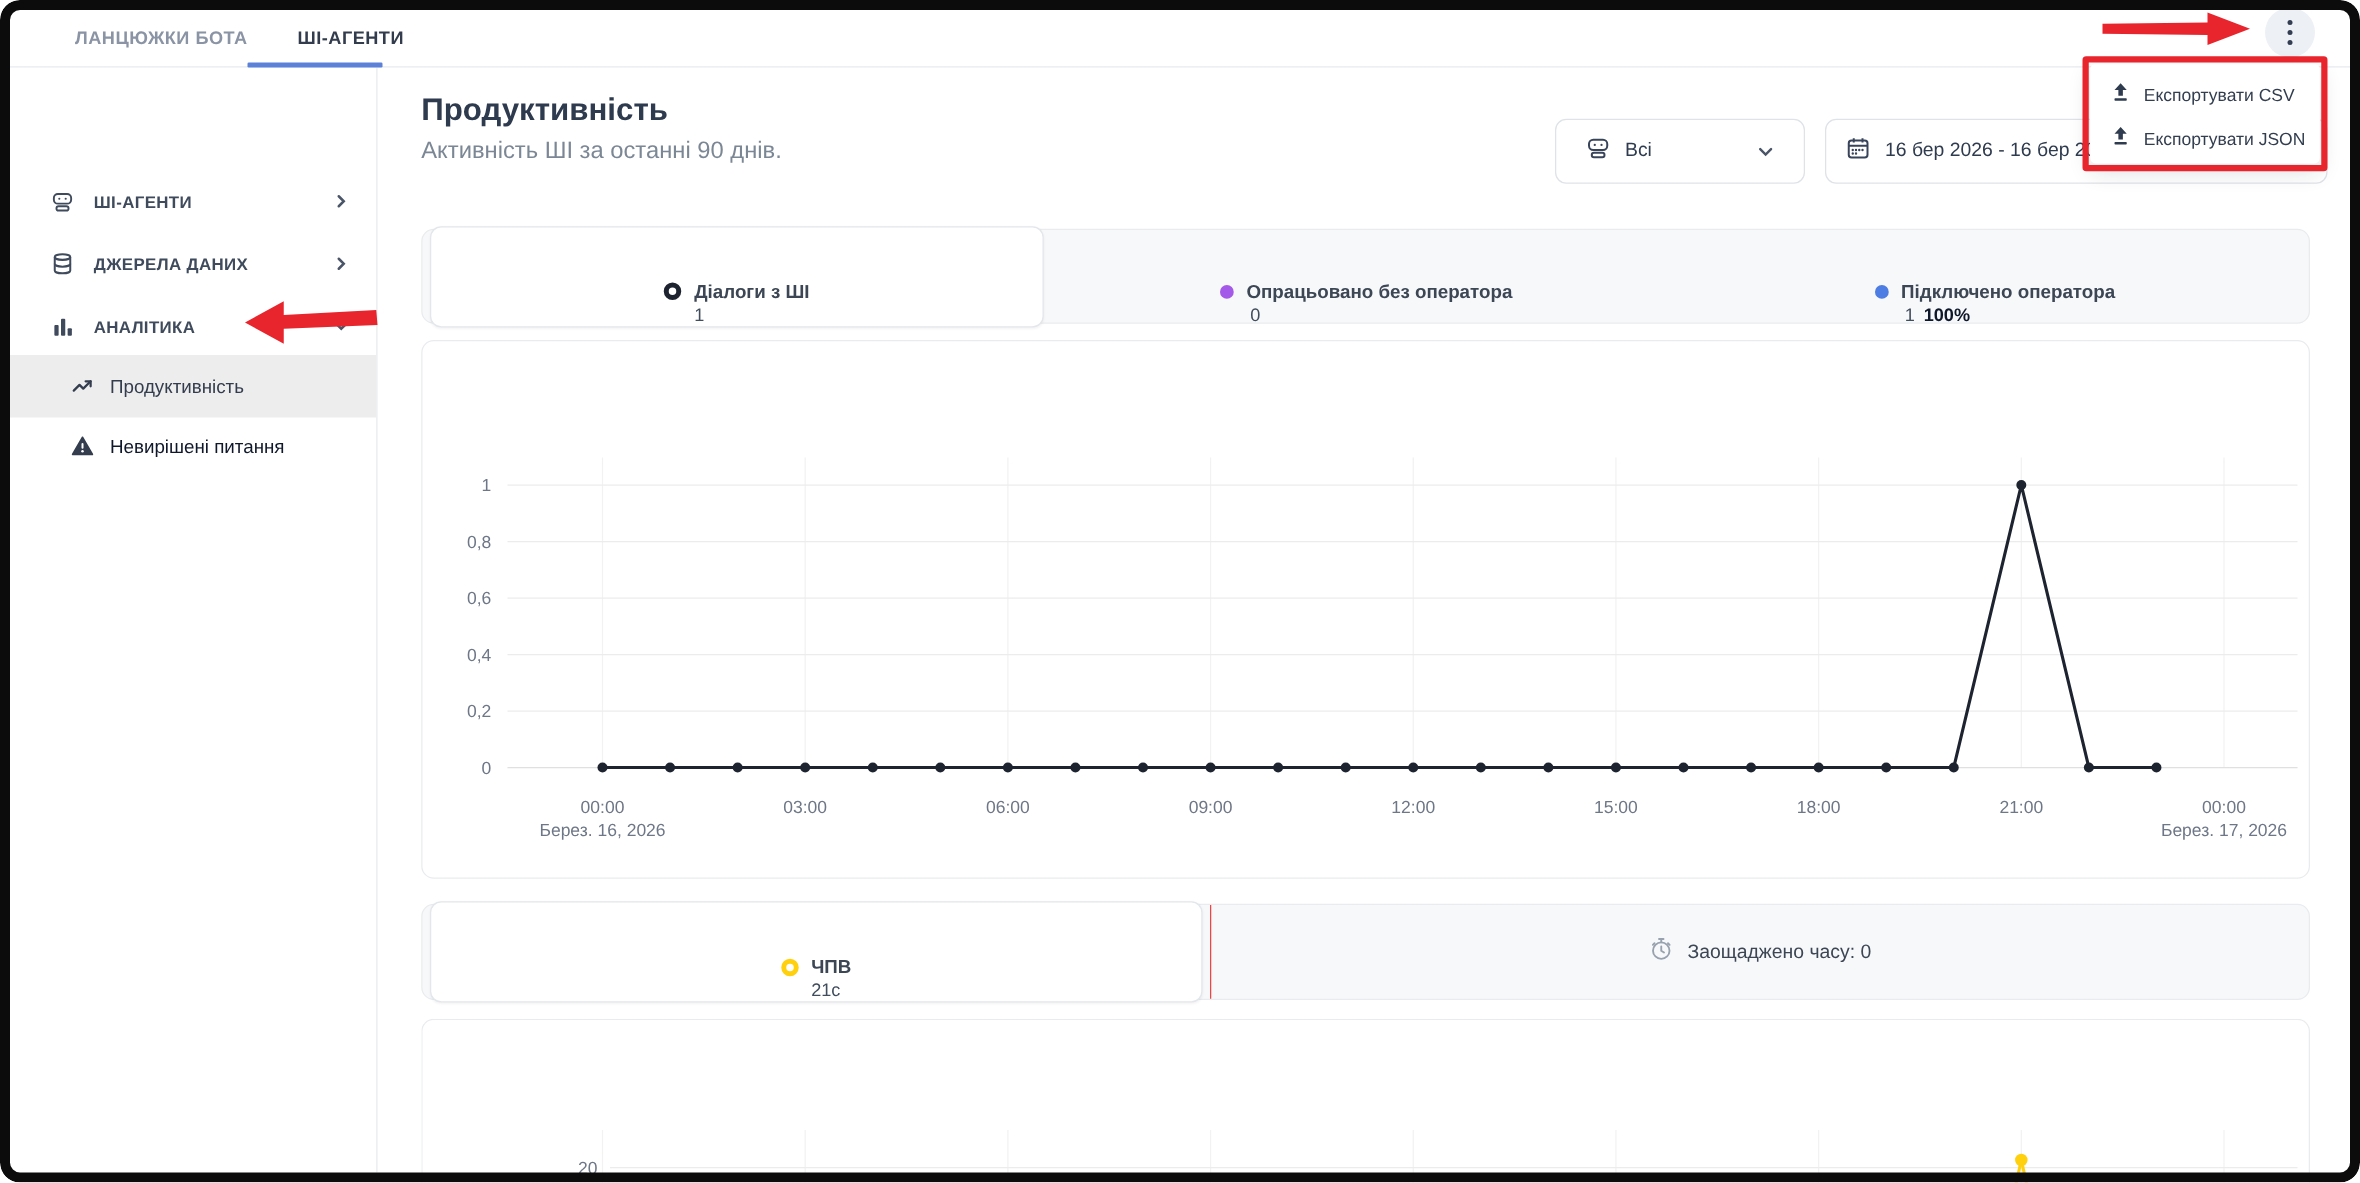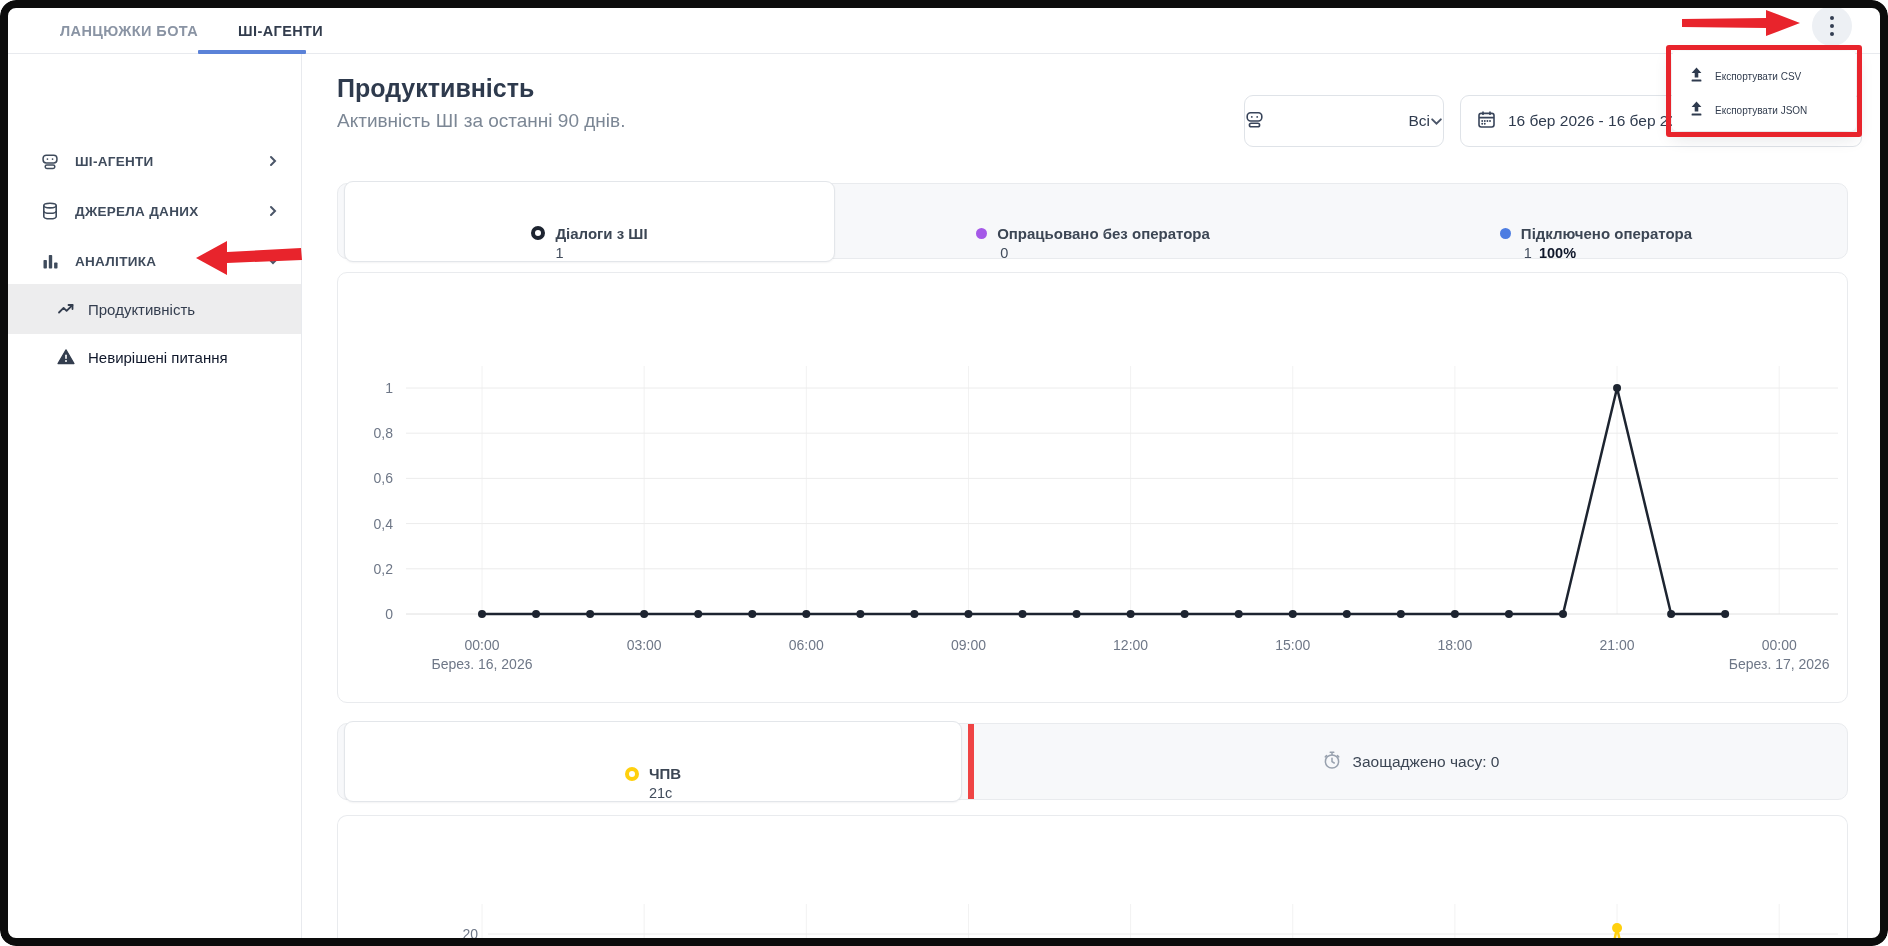--- a/index.html
+++ b/index.html
@@ -26,50 +26,50 @@
   .side-item.sub .lbl { font-size:15px; font-weight:400; letter-spacing:0; color:#0f172a; margin-left:13px; }
   .side-item.selected { background:#ededee; }
   .side-item.selected .lbl { font-weight:500; color:#333d4e; }
   .sicon { width:18px; height:18px; flex:0 0 auto; display:flex; align-items:center; justify-content:center; }
 
   
   .page-title { position:absolute; left:337px; top:74px; font-size:25px; font-weight:700; color:#2e3a4d; }
   .page-subtitle { position:absolute; left:337px; top:110px; font-size:19px; color:#7c8795; }
 
   .btn { position:absolute; top:95px; height:52px; background:#fff; border:1px solid #dfe3e8; border-radius:9px; display:flex; align-items:center; font-size:15.5px; color:#2f3b4e; cursor:pointer; }
-  .btn-agent { left:1244px; width:200px; padding:0 0;text-align:right; }
+  .btn-agent { left:1244px; width:200px; padding:0 24px; }
   .btn-agent .val { margin-left:12px; flex:1; }
   .btn-date { left:1460px; width:402px; padding:0 16px; white-space:nowrap; overflow:hidden; z-index:4; }
   .btn-date .val { margin-left:12px; }
 
   
   .strip { position:absolute; left:337px; width:1511px; background:#f7f8fa; border:1px solid #e9ebee; border-radius:10px; display:flex; }
   .strip1 { top:183px; height:76px; }
   .strip2 { top:723px; height:77px; }
   .cell { display:flex; align-items:center; justify-content:center; }
   .card { background:#fff; border:1px solid #e3e6ea; border-radius:9px; box-shadow:0 1px 2px rgba(16,24,40,.05); margin:9px 6px; flex:1; display:flex; align-items:center; justify-content:center; }
   .stat { display:inline-flex; flex-direction:column; align-items:flex-start;margin-top:43px; }
   .stat .row1 { display:flex; align-items:center; gap:10px; }
   .stat .slabel { font-size:15px; font-weight:600; color:#3c4654; }
   .stat .row2 { margin-left:24px; margin-top:3px; font-size:14.5px; font-weight:500; color:#414c5c; display:flex; gap:7px; }
   .stat .pct { color:#0f172a; font-weight:700; }
   .marker-dot { width:11px; height:11px; border-radius:50%; flex:0 0 auto; }
   .marker-ring { width:14px; height:14px; border-radius:50%; border:4px solid #000; background:#fff; flex:0 0 auto; }
   .timesaved { display:flex; align-items:center; gap:11px; font-size:15.5px; color:#3c4654; }
-  .divider-left { border-left:6px solid #ef4444; }
+  .divider-left { border-left:1px solid #ef4444; }
 
   
   .chartbox { position:absolute; left:337px; width:1511px; background:#fff; border:1px solid #e9ebee; border-radius:10px; }
   .chartbox1 { top:272px; height:431px; }
   .chartbox2 { top:815px; height:150px; border-bottom:none; }
   .chartbox svg { display:block; }
 
   
   .menu-panel { position:absolute; left:1672px; top:51px; width:184px; height:80px; background:#fff; border-radius:5px; box-shadow:0 6px 18px rgba(20,30,50,.14); z-index:60; display:flex; flex-direction:column; justify-content:center; gap:4px; padding:6px 0 2px 0; }
-  .menu-item { display:flex; align-items:center; gap:11px; padding:6px 10px 6px 17px; font-size:10px; color:#323d4f; cursor:pointer; white-space:nowrap; }
+  .menu-item { display:flex; align-items:center; gap:11px; padding:6px 10px 6px 17px; font-size:14px; color:#323d4f; cursor:pointer; white-space:nowrap; }
   .anno { position:absolute; z-index:62; pointer-events:none; }
   .red-rect { left:1666px; top:45px; width:196px; height:92px; border:5px solid var(--red,#e8242c); border-radius:3px; }
   .arrow-svg { overflow:visible; }
 </style>
 </head>
 <body>
 
 <div class="frame">
 
   <div class="topbar">

